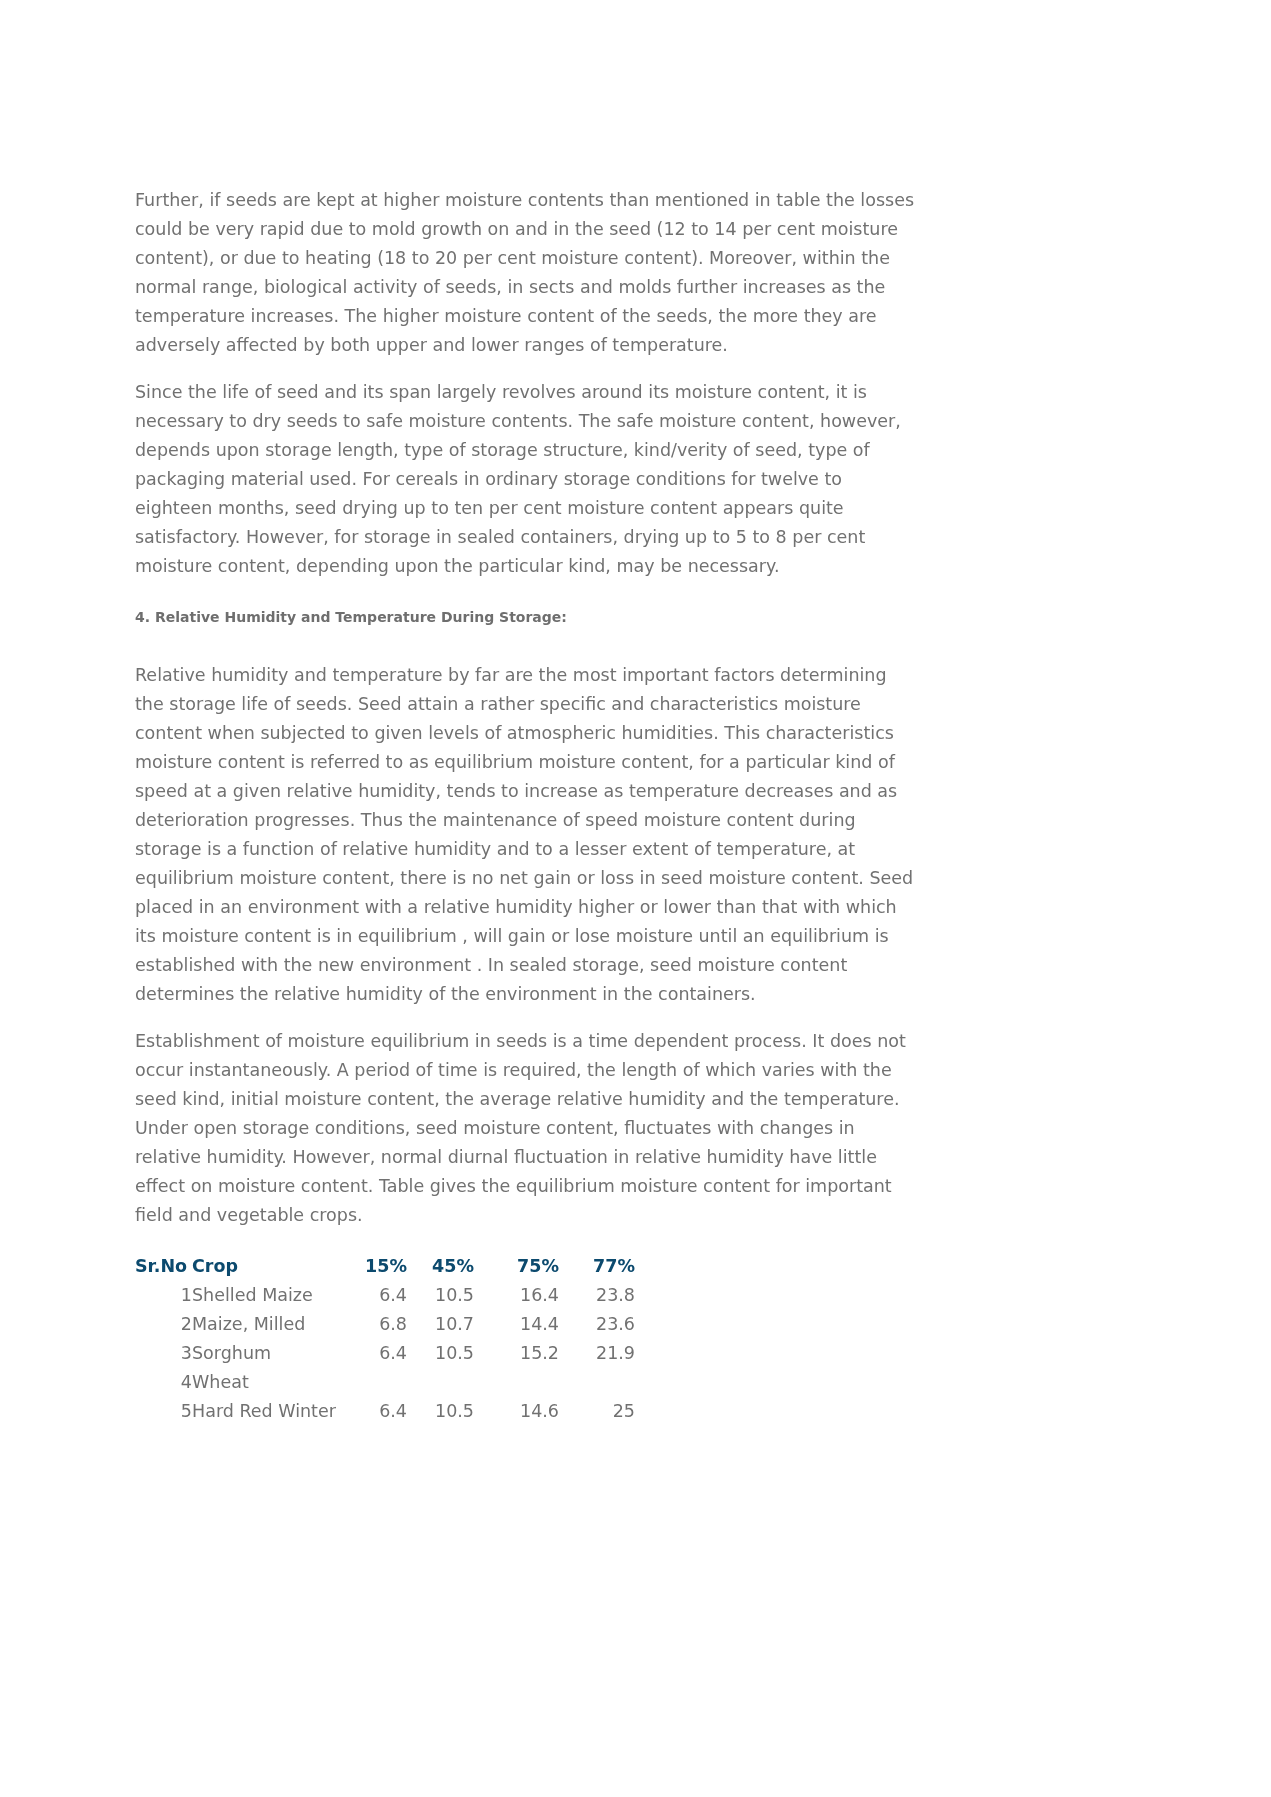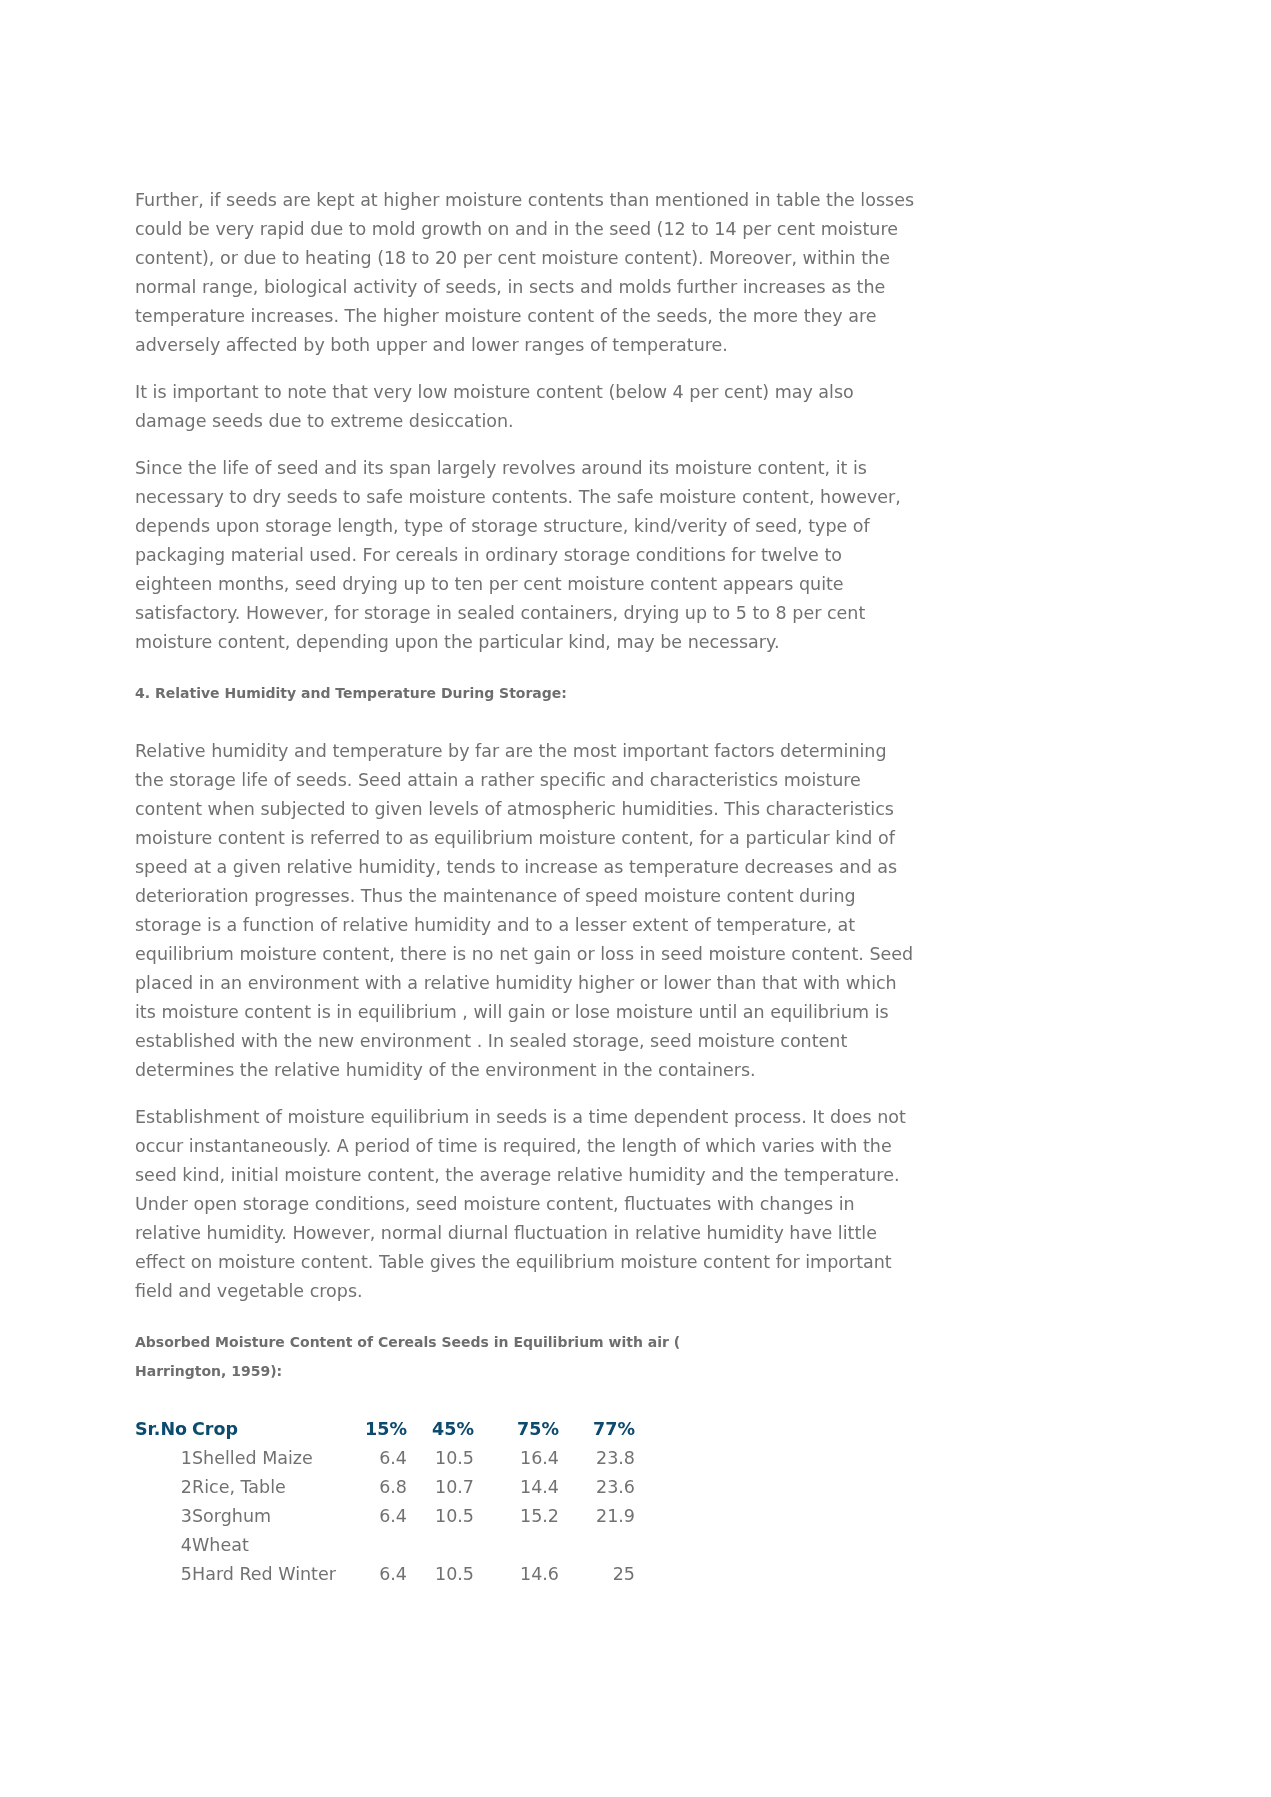--- a/index.html
+++ b/index.html
@@ -62,34 +62,29 @@
   }
 </style>
 </head>
 <body>
 
 <div class="page">
   <div class="content">
 
     <p class="body-par">Further, if seeds are kept at higher moisture contents than mentioned in table the losses could be very rapid due to mold growth on and in the seed (12 to 14 per cent moisture content), or due to heating (18 to 20 per cent moisture content). Moreover, within the normal range, biological activity of seeds, in sects and molds further increases as the temperature increases. The higher moisture content of the seeds, the more they are adversely affected by both upper and lower ranges of temperature.</p>
 
-    <p class="body-par">It is important to note that very low moisture content (below 4 per cent) may also damage seeds due to extreme desiccation.</p>
 
     <p class="body-par">Since the life of seed and its span largely revolves around its moisture content, it is necessary to dry seeds to safe moisture contents. The safe moisture content, however, depends upon storage length, type of storage structure, kind/verity of seed, type of packaging material used. For cereals in ordinary storage conditions for twelve to eighteen months, seed drying up to ten per cent moisture content appears quite satisfactory. However, for storage in sealed containers, drying up to 5 to 8 per cent moisture content, depending upon the particular kind, may be necessary.</p>
 
     <h2 class="doc-heading">4. Relative Humidity and Temperature During Storage:</h2>
 
     <p class="body-par">Relative humidity and temperature by far are the most important factors determining the storage life of seeds. Seed attain a rather specific and characteristics moisture content when subjected to given levels of atmospheric humidities. This characteristics moisture content is referred to as equilibrium moisture content, for a particular kind of speed at a given relative humidity, tends to increase as temperature decreases and as deterioration progresses. Thus the maintenance of speed moisture content during storage is a function of relative humidity and to a lesser extent of temperature, at equilibrium moisture content, there is no net gain or loss in seed moisture content. Seed placed in an environment with a relative humidity higher or lower than that with which its moisture content is in equilibrium , will gain or lose moisture until an equilibrium is established with the new environment . In sealed storage, seed moisture content determines the relative humidity of the environment in the containers.</p>
 
     <p class="body-par">Establishment of moisture equilibrium in seeds is a time dependent process. It does not occur instantaneously. A period of time is required, the length of which varies with the seed kind, initial moisture content, the average relative humidity and the temperature. Under open storage conditions, seed moisture content, fluctuates with changes in relative humidity. However, normal diurnal fluctuation in relative humidity have little effect on moisture content. Table gives the equilibrium moisture content for important field and vegetable crops.</p>
 
-    <h2 class="doc-heading">
-      <span class="hline">Absorbed Moisture Content of Cereals Seeds in Equilibrium with air (</span>
-      <span class="hline">Harrington, 1959):</span>
-    </h2>
 
     <table class="moisture-table">
       <colgroup>
         <col class="c-srno">
           <col class="c-crop">
           <col class="c-p15">
           <col class="c-p45">
           <col class="c-p75">
           <col class="c-p100">
       </colgroup>
@@ -107,21 +102,21 @@
         <tr>
           <td class="ar">1</td>
           <td class="al crop-cell">Shelled Maize</td>
           <td class="ar">6.4</td>
           <td class="ar">10.5</td>
           <td class="ar">16.4</td>
           <td class="ar">23.8</td>
         </tr>
         <tr>
           <td class="ar">2</td>
-          <td class="al crop-cell">Rice, Table</td>
+          <td class="al crop-cell">Maize, Milled</td>
           <td class="ar">6.8</td>
           <td class="ar">10.7</td>
           <td class="ar">14.4</td>
           <td class="ar">23.6</td>
         </tr>
         <tr>
           <td class="ar">3</td>
           <td class="al crop-cell">Sorghum</td>
           <td class="ar">6.4</td>
           <td class="ar">10.5</td>

